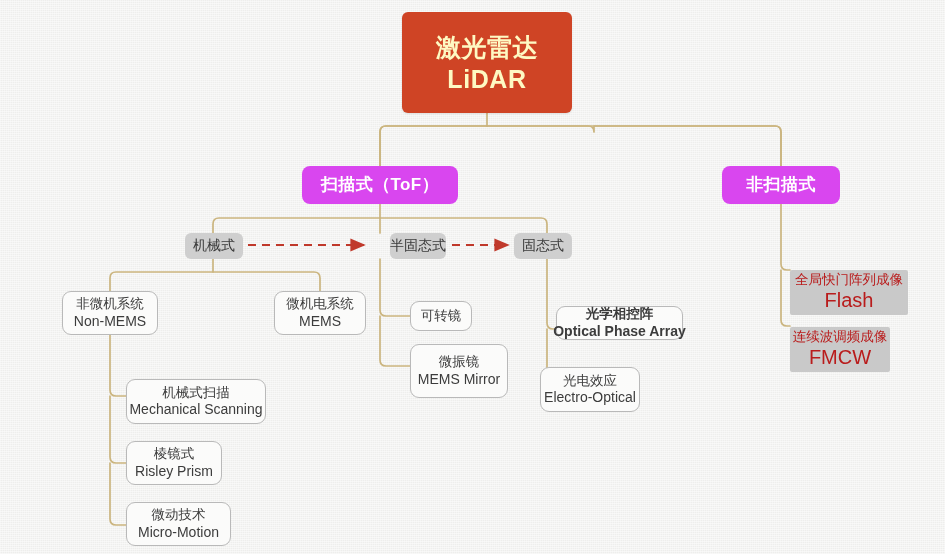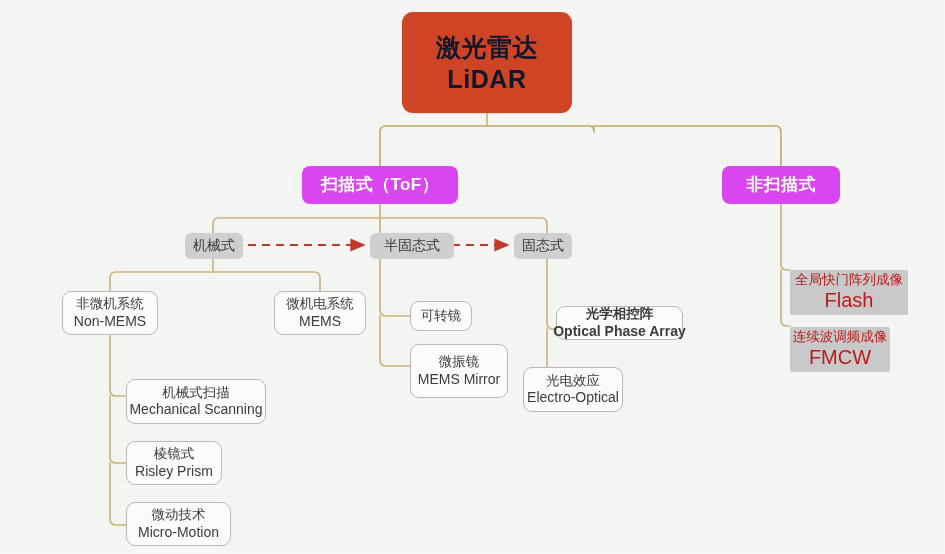--- a/index.html
+++ b/index.html
@@ -27,22 +27,22 @@
     align-items:center;justify-content:center;
     text-align:center;
     white-space:nowrap;
     line-height:1.28;
   }
   .node .cn,.node .en{display:block;}
 
   
   .n-root{
     background:#cf4425;
-    color:#0f172a;
-    border-radius:11px;
+    color:#fef9c3;
+    border-radius:6px;
     font-weight:bold;
     font-size:25px;
     letter-spacing:.5px;
     box-shadow:0 1px 2px rgba(0,0,0,.10);
   }
   .n-root .en{font-size:25px;letter-spacing:.6px;}
 
   
   .n-l2{
     background:#d946ef;
@@ -141,21 +141,21 @@
   </div>
 
   <div class="node n-l2" style="left:722px;top:166px;width:118px;height:38px;">
     <span class="cn">非扫描式</span>
   </div>
 
   <div class="node n-l3" style="left:185px;top:233px;width:58px;height:26px;">
     <span class="cn">机械式</span>
   </div>
 
-  <div class="node n-l3" style="left:370px;top:233px;width:84px;height:26px;">
+  <div class="node n-l3" style="left:390px;top:233px;width:56px;height:26px;">
     <span class="cn">半固态式</span>
   </div>
 
   <div class="node n-l3" style="left:514px;top:233px;width:58px;height:26px;">
     <span class="cn">固态式</span>
   </div>
 
   <div class="node n-card" style="left:62px;top:291px;width:96px;height:44px;">
     <span class="cn">非微机系统</span>
     <span class="en">Non-MEMS</span>
@@ -188,21 +188,21 @@
   <div class="node n-card" style="left:410px;top:344px;width:98px;height:54px;">
     <span class="cn">微振镜</span>
     <span class="en">MEMS Mirror</span>
   </div>
 
   <div class="node n-card" style="left:556px;top:306px;width:127px;height:34px;font-weight:bold;">
     <span class="cn">光学相控阵</span>
     <span class="en">Optical Phase Array</span>
   </div>
 
-  <div class="node n-card" style="left:523px;top:367px;width:100px;height:45px;">
+  <div class="node n-card" style="left:540px;top:367px;width:100px;height:45px;">
     <span class="cn">光电效应</span>
     <span class="en">Electro-Optical</span>
   </div>
 
   <div class="node n-gray" style="left:790px;top:246px;width:118px;height:45px;">
     <span class="cn">全局快门阵列成像</span>
     <span class="en">Flash</span>
   </div>
 
   <div class="node n-gray" style="left:790px;top:303px;width:100px;height:45px;">

